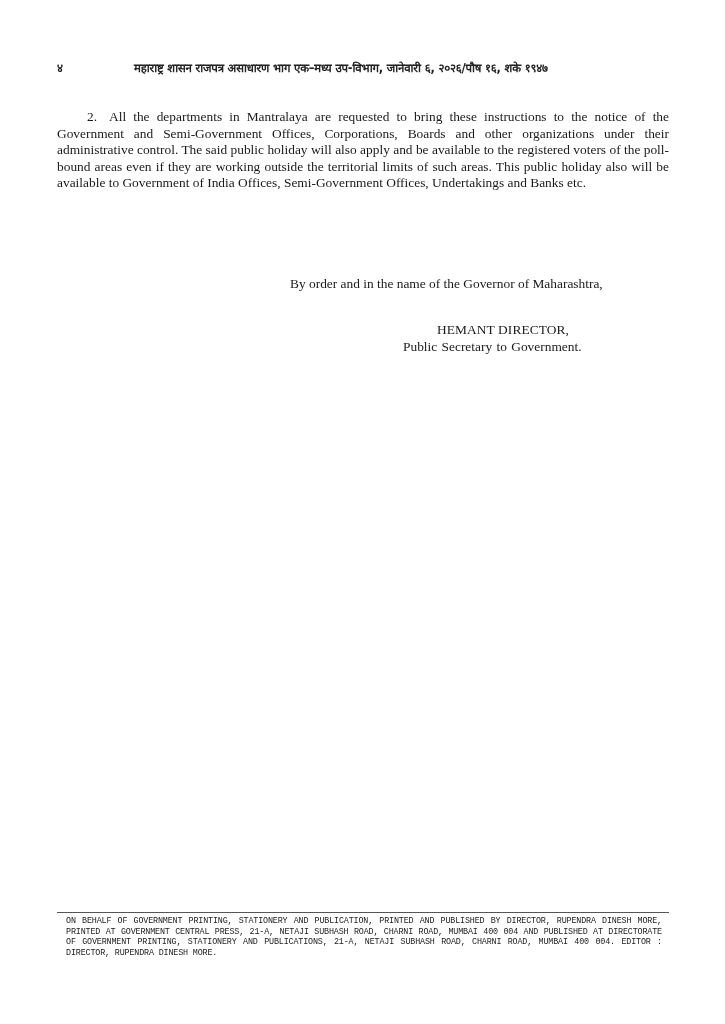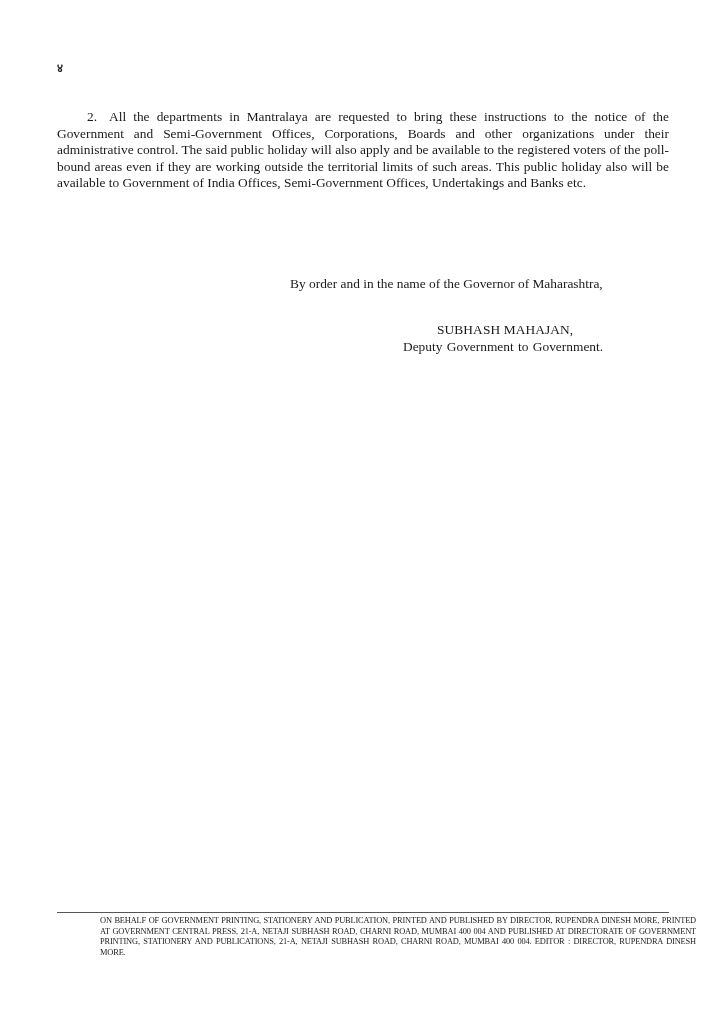--- a/index.html
+++ b/index.html
@@ -87,38 +87,38 @@
       left: 57px;
       width: 612px;
       height: 0;
       border-top: 1px solid #555;
     }
     .footer-text {
       position: absolute;
       top: 916px;
       left: 66px;
       width: 596px;
-      font-family: Liberation Serif, serif;
+      font-family: Liberation Mono, monospace;
       font-size: 8.4px;
       line-height: 10.6px;
       color: #222;
       text-align: justify;
       letter-spacing: -0.15px;
-      margin-left: 34px;
     }
   </style>
 </head>
 <body>
 
 <div class="header">
   <span class="page-num">४</span>
+  <span class="header-title">महाराष्ट्र शासन राजपत्र असाधारण भाग एक–मध्य उप-विभाग, जानेवारी ६, २०२६/पौष १६, शके १९४७</span>
 </div>
 
 <div class="body-text">
   <p class="para"><span class="num">2.</span><span>All the departments in Mantralaya are requested to bring these instructions to the notice of the Government and Semi-Government Offices, Corporations, Boards and other organizations under their administrative control.  The said public holiday will also apply and be available to the registered voters of the poll-bound areas even if they are working outside the territorial limits of such areas. This public holiday also will be available to Government of India Offices, Semi-Government Offices, Undertakings and Banks etc.</span></p>
 </div>
 
 <div class="order-line">By order and in the name of the Governor of Maharashtra,</div>
-<div class="sig-name">SUBHASH MAHAJAN,</div>
-<div class="sig-title">Deputy  Government to Government.</div>
+<div class="sig-name">HEMANT DIRECTOR,</div>
+<div class="sig-title">Public  Secretary to Government.</div>
 
 <div class="footer-rule"></div>
 <div class="footer-text">ON BEHALF OF GOVERNMENT PRINTING, STATIONERY AND PUBLICATION, PRINTED AND PUBLISHED BY DIRECTOR, RUPENDRA DINESH MORE, PRINTED AT GOVERNMENT CENTRAL PRESS, 21-A, NETAJI SUBHASH ROAD, CHARNI ROAD, MUMBAI 400 004 AND PUBLISHED AT DIRECTORATE OF GOVERNMENT PRINTING, STATIONERY AND PUBLICATIONS, 21-A, NETAJI SUBHASH ROAD, CHARNI ROAD, MUMBAI 400 004. EDITOR : DIRECTOR, RUPENDRA DINESH MORE.</div>
 
 </body></html>

